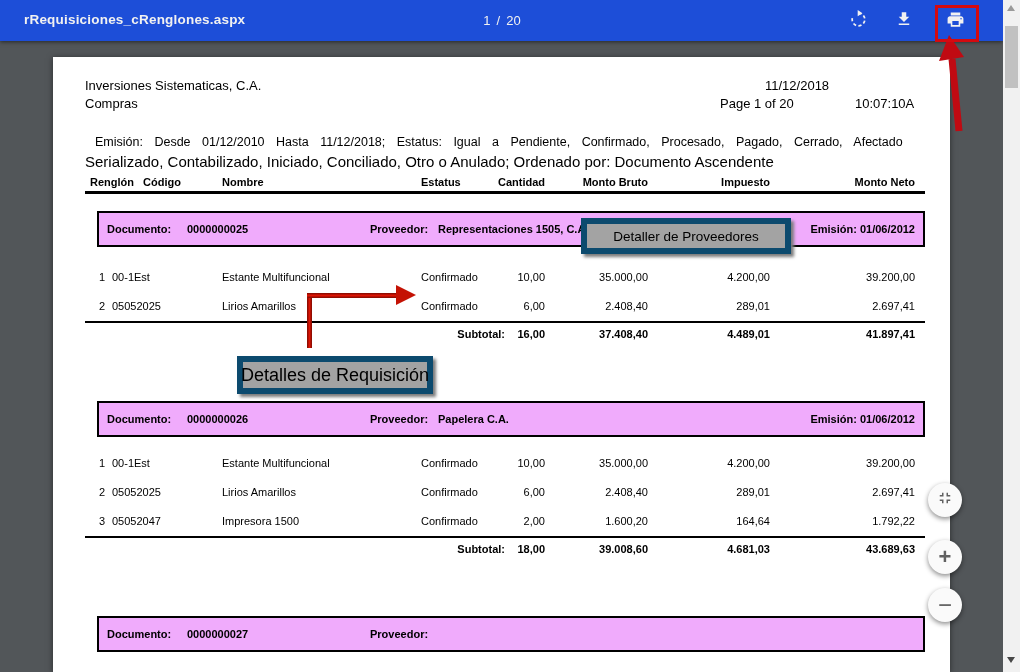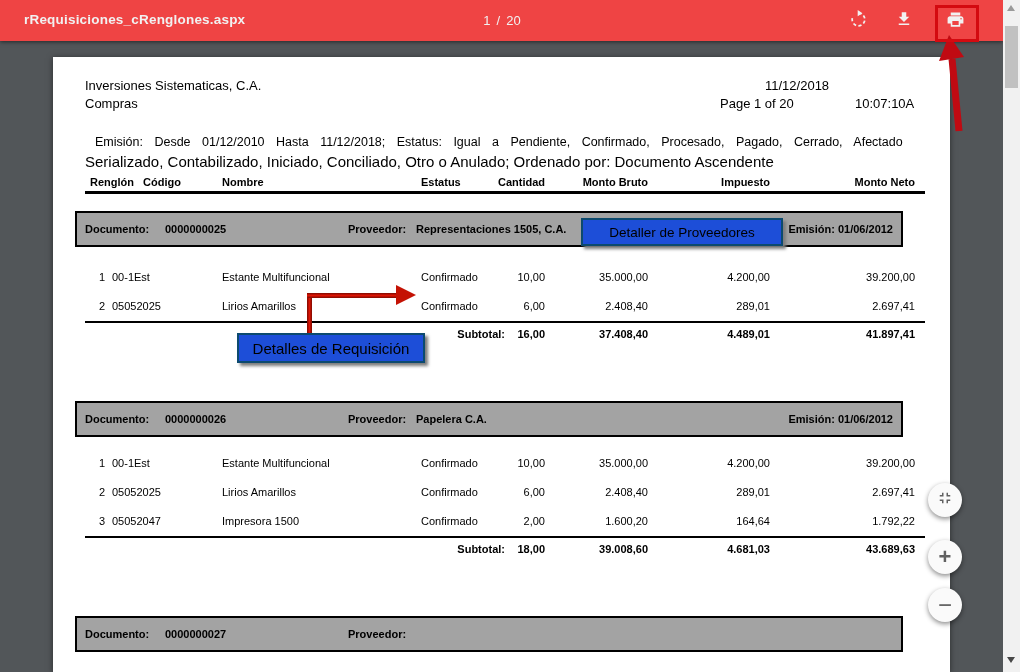--- a/index.html
+++ b/index.html
@@ -4,21 +4,21 @@
 <style>
   html,body{margin:0;padding:0}
   body{
     width:1020px;height:672px;overflow:hidden;position:relative;
     background:#525659;font-family:"Liberation Sans",sans-serif;
     -webkit-font-smoothing:antialiased;
   }
   .abs{position:absolute}
 
   
-  .toolbar{position:absolute;left:0;top:0;width:1003px;height:41px;background:#ef4444;
+  .toolbar{position:absolute;left:0;top:0;width:1003px;height:41px;background:#1d4ed8;
            box-shadow:0 1px 4px rgba(0,0,0,.55);z-index:5}
   .tb-title{position:absolute;left:24px;top:12px;font-size:13.5px;font-weight:600;color:#f1f1f1;letter-spacing:.2px}
   .tb-pages{position:absolute;left:432px;top:13px;width:140px;text-align:center;color:#f1f1f1;font-size:13px;cursor:text}
   .tb-pages span{margin:0 3px}
   .tb-btn{position:absolute;top:8px;width:28px;height:26px;display:flex;align-items:center;justify-content:center;cursor:pointer}
   .print-highlight{position:absolute;left:935px;top:5px;width:38px;height:31px;border:3px solid #d40a10;z-index:7;pointer-events:none}
   .red-arrow-top{position:absolute;left:938px;top:33px;z-index:6;pointer-events:none}
 
   
   .sb{position:absolute;right:0;top:0;width:17px;height:672px;background:#f1f1f1;z-index:10}
@@ -57,32 +57,32 @@
       grid-template-columns:20px 112px 204px 84px 40px 103px 122px 145px;
       font-size:11px;line-height:14px;white-space:nowrap}
   .tr .rn{text-align:right}
   .tr .cod{padding-left:7px}
   .tr .nom{padding-left:5px}
   .tr .q,.tr .b,.tr .i,.tr .n{text-align:right}
   .tr.sub{font-weight:bold}
   .tr.sub .st-lbl{grid-column:1/5;text-align:right}
 
   
-  .docbox{position:absolute;left:22px;width:824px;height:32px;border:2px solid #000;background:#a3a3a3}
+  .docbox{position:absolute;left:44px;width:824px;height:32px;border:2px solid #000;background:#f0abfc}
   .docbox .db{position:absolute;top:0;line-height:32px;font-size:11px;font-weight:bold;white-space:nowrap}
   .docbox .emis{right:8px}
   .docbox .emis span{}
   .docbox .emis span:first-child{margin-left:0}
 
   
-  .callout{position:absolute;background:#1d4ed8;border:2px solid #0c4a6e;
+  .callout{position:absolute;background:#a3a3a3;border:6px solid #0c4a6e;
            box-shadow:3px 3px 3px #7c7c7c;display:flex;align-items:center;justify-content:center;
            z-index:3;white-space:nowrap;color:#000}
   .callout.c1{left:528px;top:161px;width:198px;height:24px;font-size:13.5px}
-  .callout.c2{left:184px;top:276px;width:184px;height:26px;font-size:15px}
+  .callout.c2{left:184px;top:299px;width:184px;height:26px;font-size:18px}
   .a-v{position:absolute;left:254px;top:239px;width:5px;height:52px;
        background:linear-gradient(90deg,#7e0b02,#dd1404 50%,#7e0b02);z-index:2}
   .a-h{position:absolute;left:254px;top:236px;width:90px;height:5px;
        background:linear-gradient(180deg,#7e0b02,#dd1404 50%,#7e0b02);z-index:2}
   .a-head{position:absolute;left:343px;top:228px;width:0;height:0;z-index:2;
        border-top:10px solid transparent;border-bottom:10px solid transparent;border-left:20px solid #c41204}
 </style>
 </head>
 <body>
 

